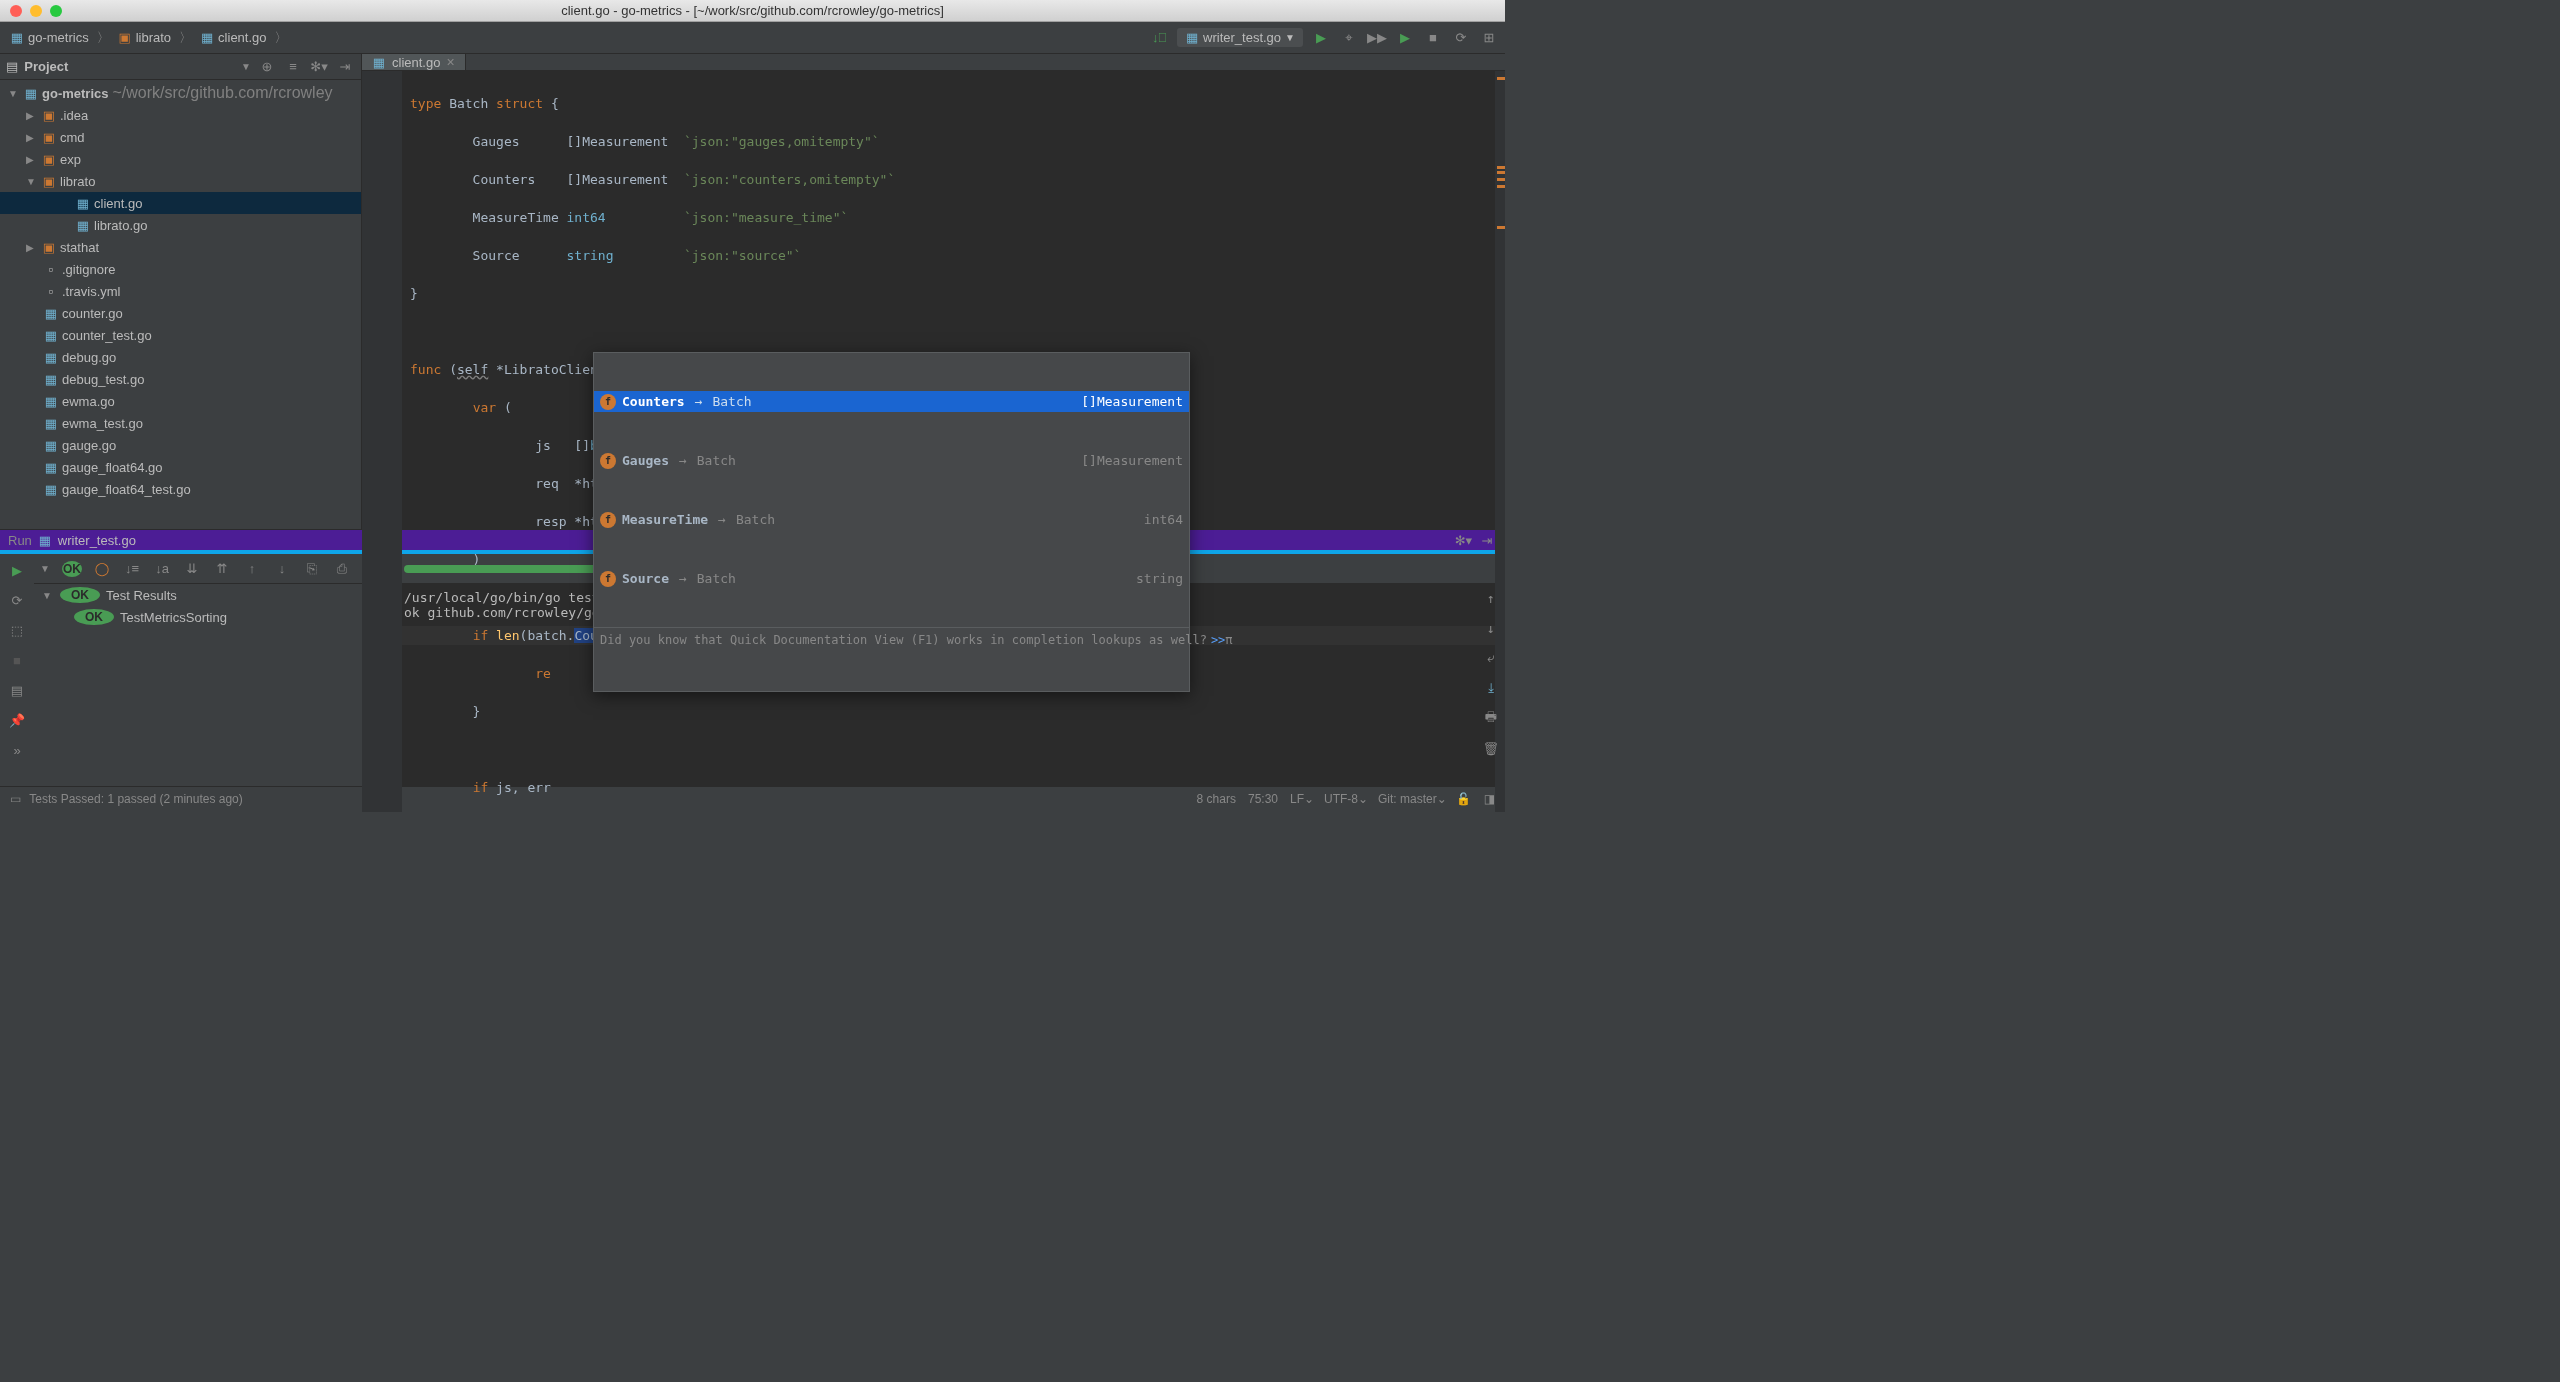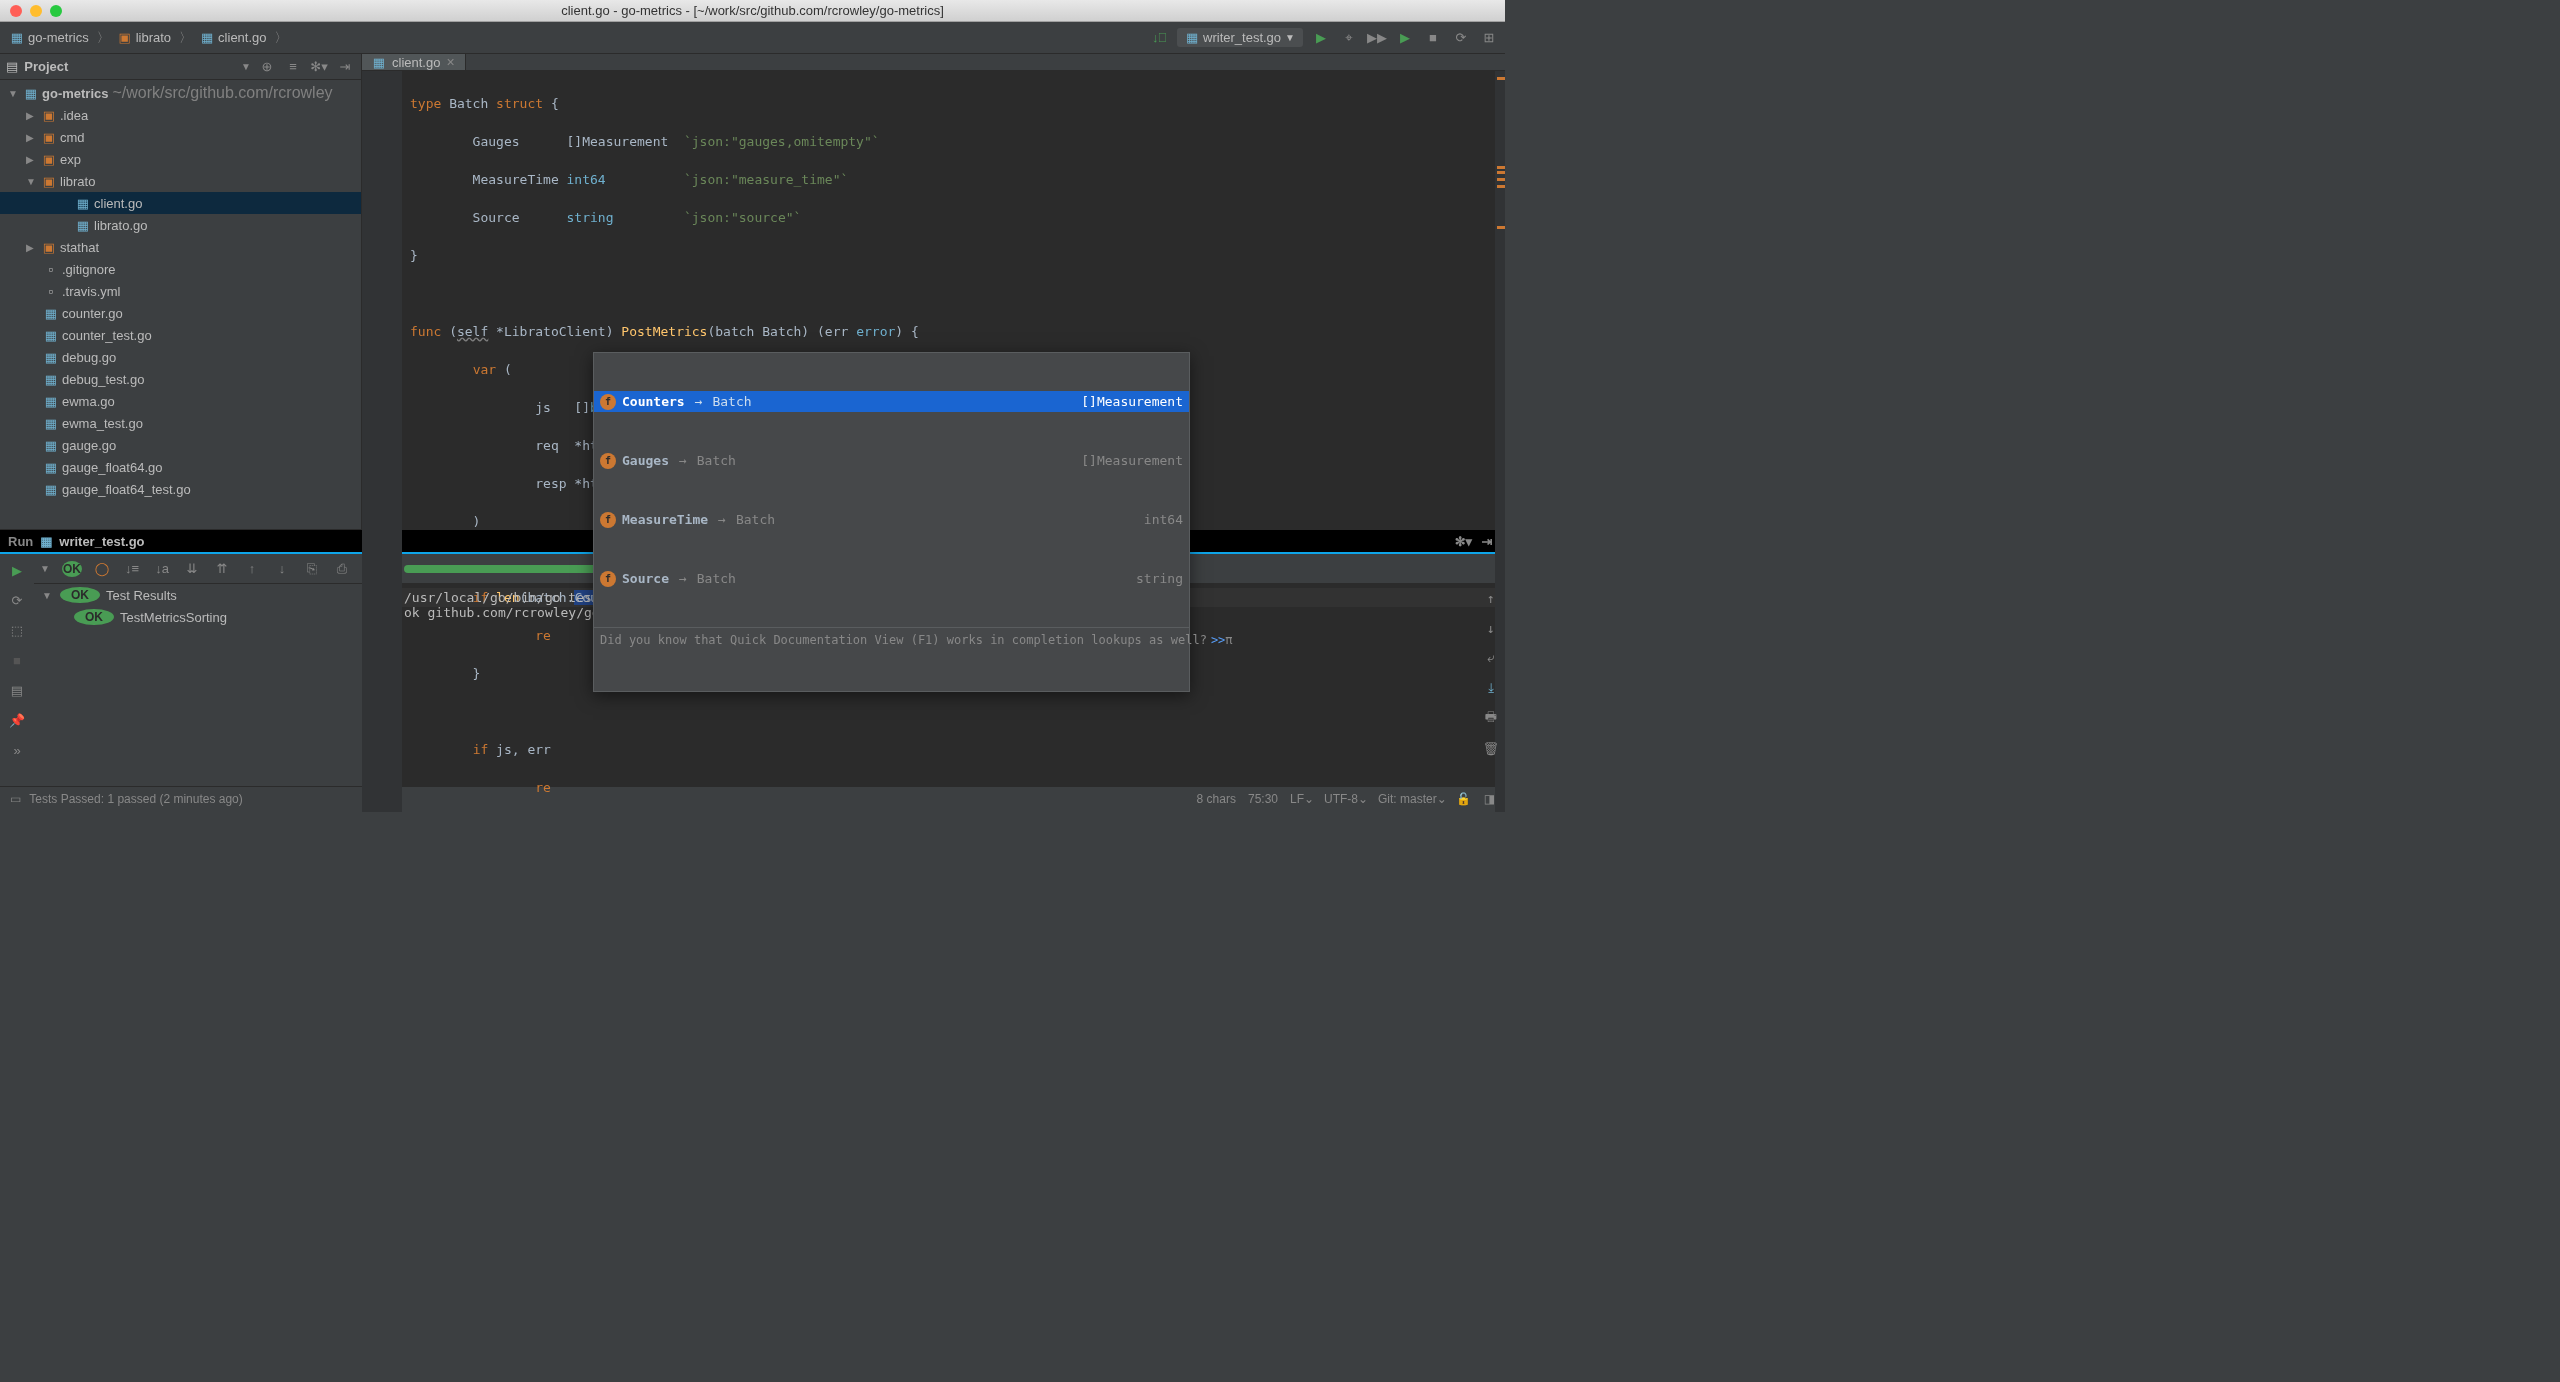--- a/index.html
+++ b/index.html
@@ -67,21 +67,21 @@
 .comp-row.sel .comp-parent { color: #cde; }
 .comp-type { margin-left: auto; color: #888; }
 .comp-row.sel .comp-type { color: #fff; }
 .comp-tip { padding: 3px 6px; color: #888; border-top: 1px solid #5a5d5f; font-size: 12px; display: flex; align-items: center; }
 .comp-tip-link { color: #589df6; margin-left: 4px; }
 
 .err-stripe { width: 10px; background: #313335; position: relative; }
 .err-mark { position: absolute; right: 0; width: 8px; height: 3px; }
 
 .run-panel { height: 257px; border-top: 1px solid #2b2b2b; background: #2b2b2b; display: flex; flex-direction: column; }
-.run-tab-bar { height: 24px; background: #000000; display: flex; align-items: center; padding: 0 8px; gap: 6px; border-bottom: 2px solid #0ea5e9; justify-content: space-between; font-weight: bold; }
+.run-tab-bar { height: 24px; background: #4c1d95; display: flex; align-items: center; padding: 0 8px; gap: 6px; border-bottom: 4px solid #0ea5e9; justify-content: space-between; }
 .run-tab-left { display: flex; align-items: center; gap: 6px; }
 .run-body { flex: 1; display: flex; }
 .run-gutter { width: 34px; background: #3c3f41; display: flex; flex-direction: column; align-items: center; padding-top: 6px; gap: 10px; }
 .run-content { flex: 1; display: flex; flex-direction: column; }
 .run-toolbar { height: 30px; display: flex; align-items: center; padding: 0 6px; gap: 10px; background: #3c3f41; border-bottom: 1px solid #2b2b2b; }
 .icon-sq { width: 20px; height: 20px; display: inline-flex; align-items: center; justify-content: center; }
 .ok-badge { background: #499c54; color: #2b2b2b; border-radius: 50%; width: 40px; height: 16px; font-size: 12px; display: inline-flex; align-items: center; justify-content: center; font-weight: bold; }
 .progress-bar { flex: 1; height: 8px; background: #499c54; border-radius: 4px; margin: 0 12px; max-width: 490px; }
 .test-summary { color: #888; }
 .test-pass-text { color: #499c54; }
@@ -249,20 +249,21 @@
         <span class="fi fi-file">▦</span>
         <span>client.go</span>
         <span class="tab-close">×</span>
       </div>
     </div>
     <div class="editor-body">
       <div class="gutter"></div>
       <div class="code-content">
 <div class="code-line"><span class="kw">type</span> Batch <span class="kw">struct</span> {</div>
 <div class="code-line">        Gauges      []Measurement  <span class="str-tag">`json:"gauges,omitempty"`</span></div>
+<div class="code-line">        Counters    []Measurement  <span class="str-tag">`json:"counters,omitempty"`</span></div>
 <div class="code-line">        MeasureTime <span class="typ">int64</span>          <span class="str-tag">`json:"measure_time"`</span></div>
 <div class="code-line">        Source      <span class="typ">string</span>         <span class="str-tag">`json:"source"`</span></div>
 <div class="code-line">}</div>
 <div class="code-line"> </div>
 <div class="code-line"><span class="kw">func</span> (<span class="err-wave">self</span> *LibratoClient) <span class="fn">PostMetrics</span>(batch Batch) (err <span class="typ">error</span>) {</div>
 <div class="code-line">        <span class="kw">var</span> (</div>
 <div class="code-line">                js   []<span class="typ">byte</span></div>
 <div class="code-line">                req  *http.Request</div>
 <div class="code-line">                resp *http.Response</div>
 <div class="code-line">        )</div>

